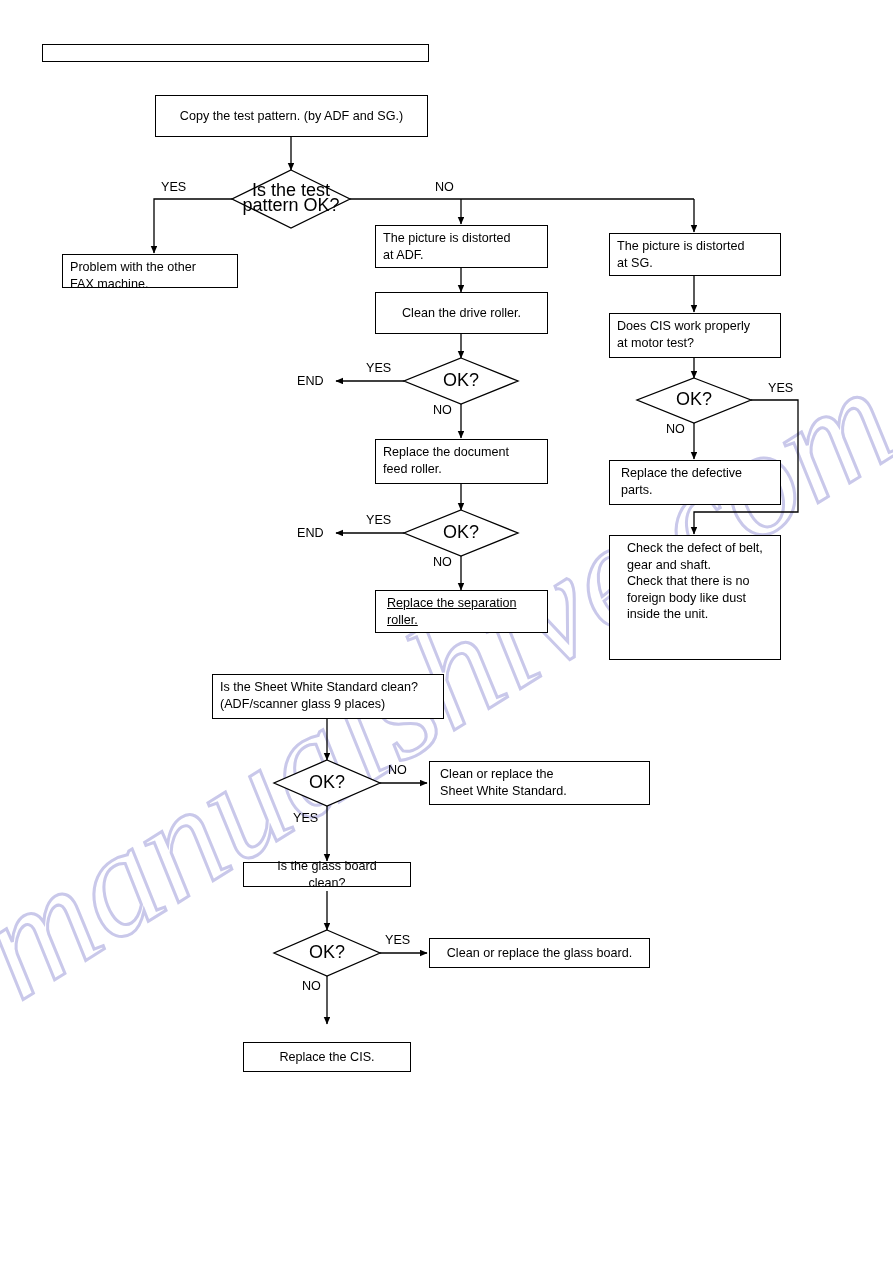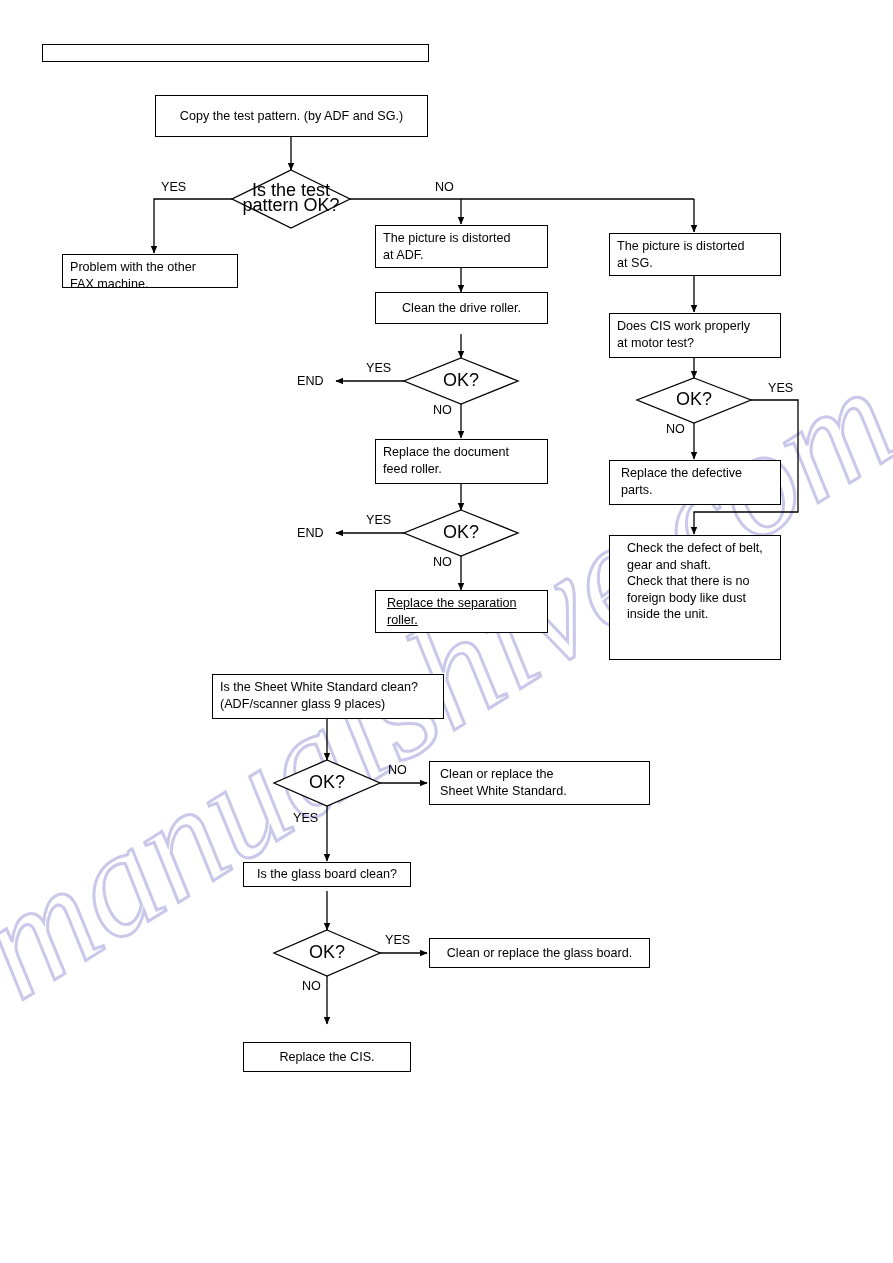--- a/index.html
+++ b/index.html
@@ -36,21 +36,21 @@
     box-sizing: border-box;
     background: #ffffff;
     border: 1.3px solid #000000;
     z-index: 3;
     font-size: 12.6px;
     line-height: 16.5px;
     color: #000;
     padding: 4px 7px;
     white-space: pre-line;
   }
-  .node.center { text-align: center; display: flex; align-items: center; justify-content: center; padding: 2px 6px;}
+  .node.center { text-align: center; display: flex; align-items: center; justify-content: center; padding: 2px 14px;}
   .node.left { text-align: left; }
   .header-bar {
     position: absolute;
     left: 42px;
     top: 44px;
     width: 385px;
     height: 16px;
     border: 1.4px solid #000;
     background: #fff;
     z-index: 3;
@@ -154,21 +154,21 @@
   <div class="header-bar"></div>
 
   <div class="node center" style="left:155px; top:95px; width:273px; height:42px;">Copy the test pattern. (by ADF and SG.)</div>
 
   <div class="node left" style="left:62px; top:254px; width:176px; height:34px;">Problem with the other
 FAX machine.</div>
 
   <div class="node left" style="left:375px; top:225px; width:173px; height:43px;">The picture is distorted
 at ADF.</div>
 
-  <div class="node center" style="left:375px; top:292px; width:173px; height:32px;">Clean the drive roller.</div>
+  <div class="node center" style="left:375px; top:292px; width:173px; height:42px;">Clean the drive roller.</div>
 
   <div class="node left" style="left:375px; top:439px; width:173px; height:45px;">Replace the document
 feed roller.</div>
 
   <div class="node left" style="left:375px; top:590px; width:173px; height:43px; padding-left:11px;text-decoration:underline;">Replace the separation
 roller.</div>
 
   <div class="node left" style="left:609px; top:233px; width:172px; height:43px;">The picture is distorted
 at SG.</div>
 

